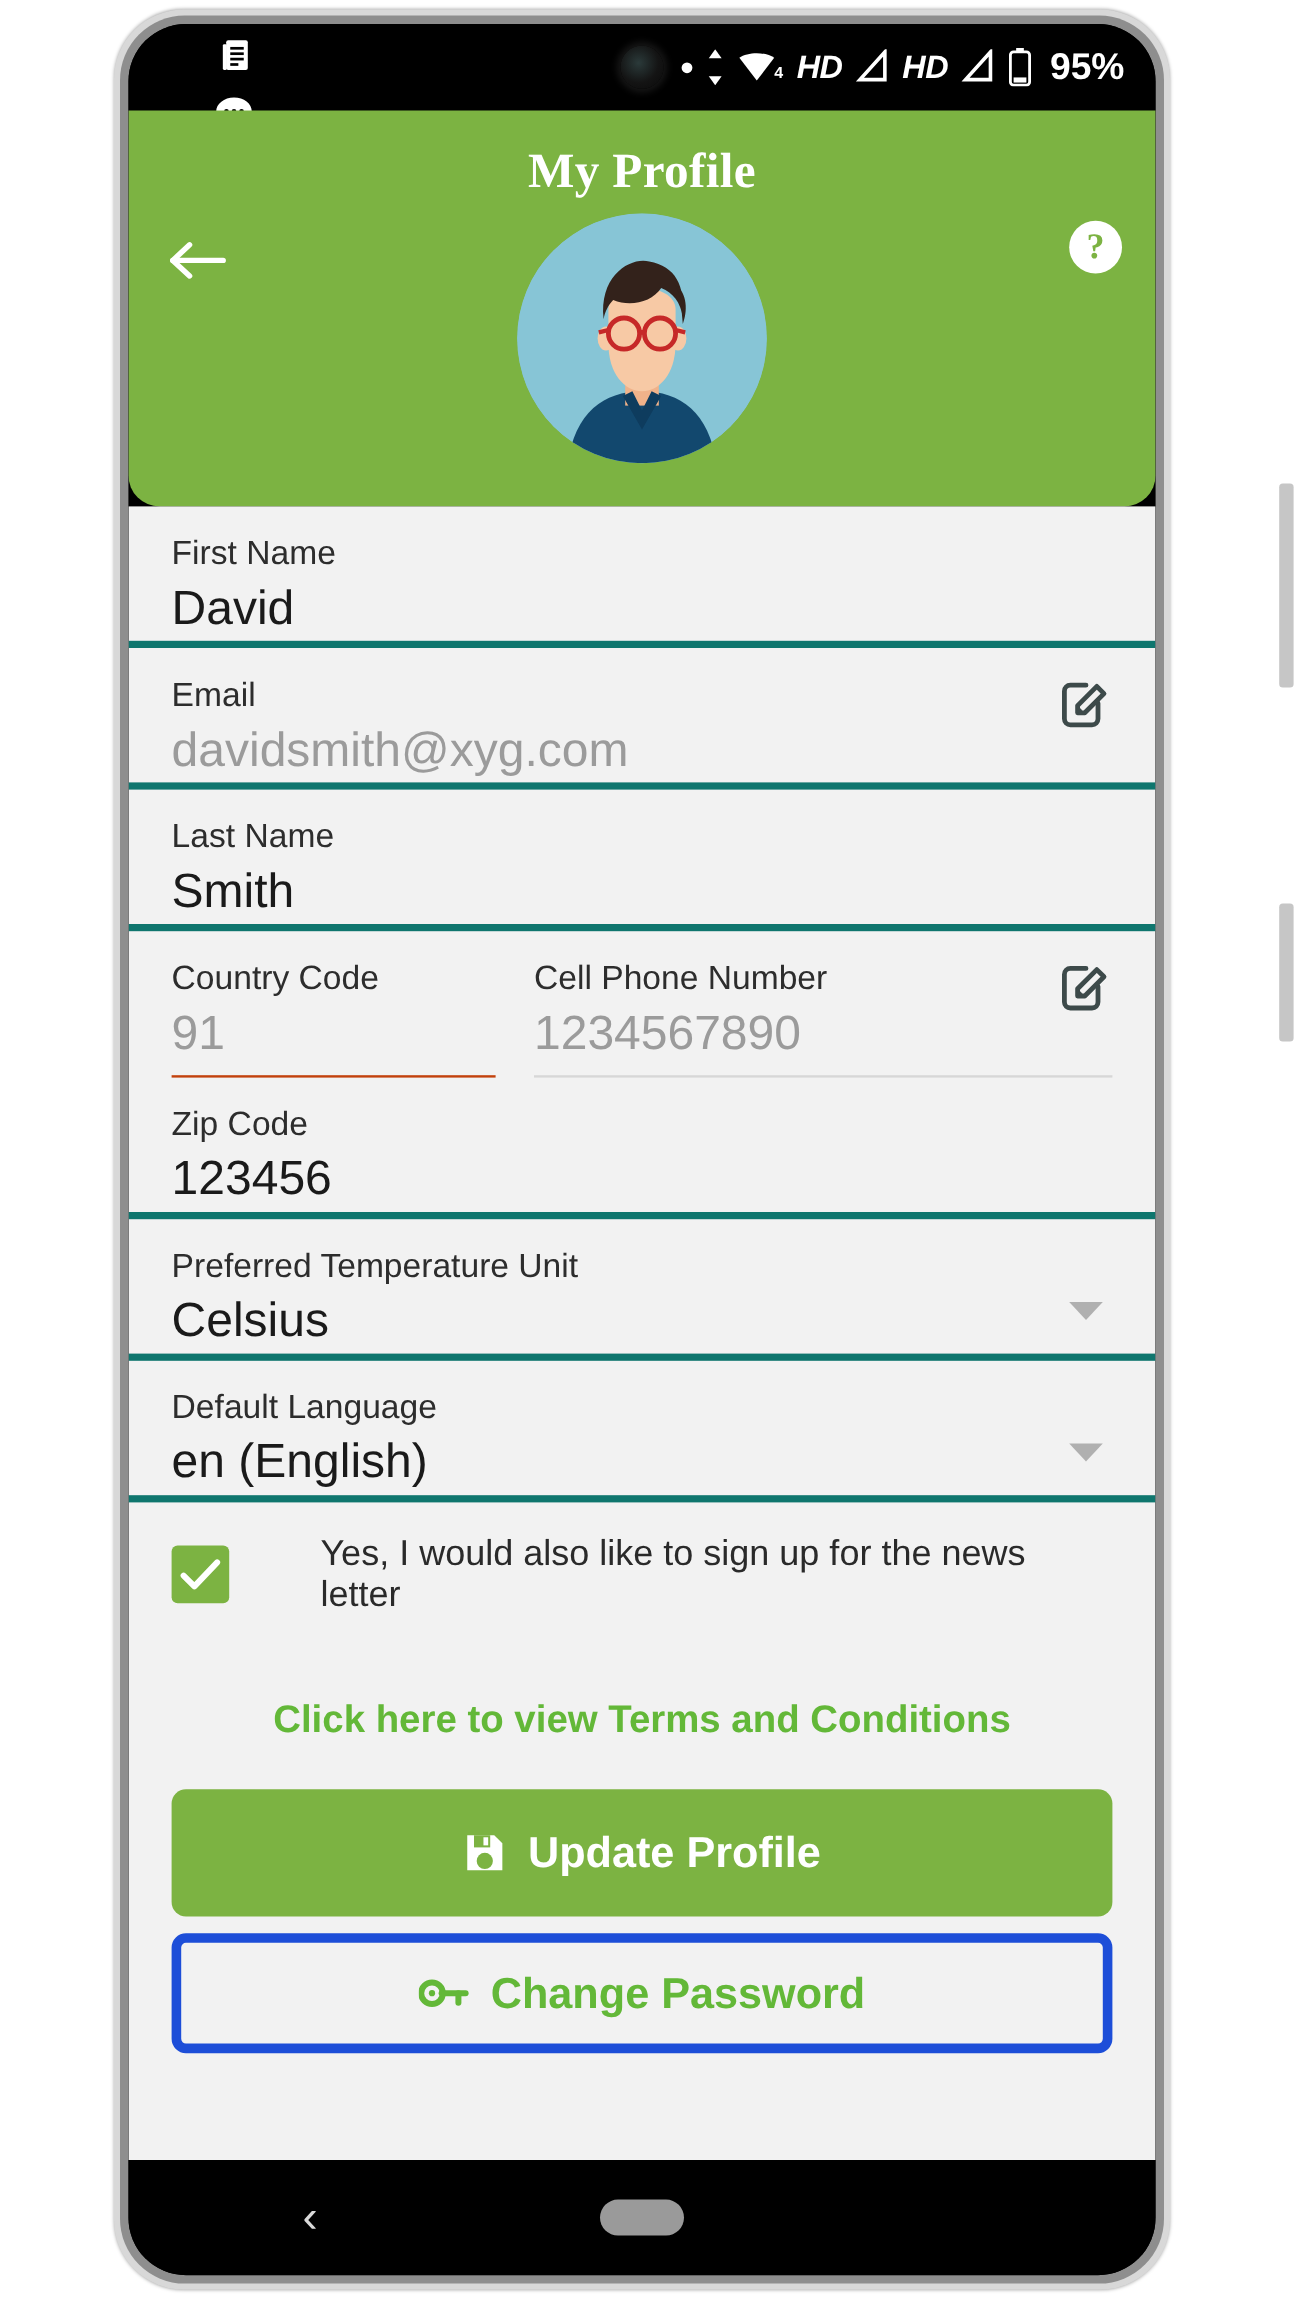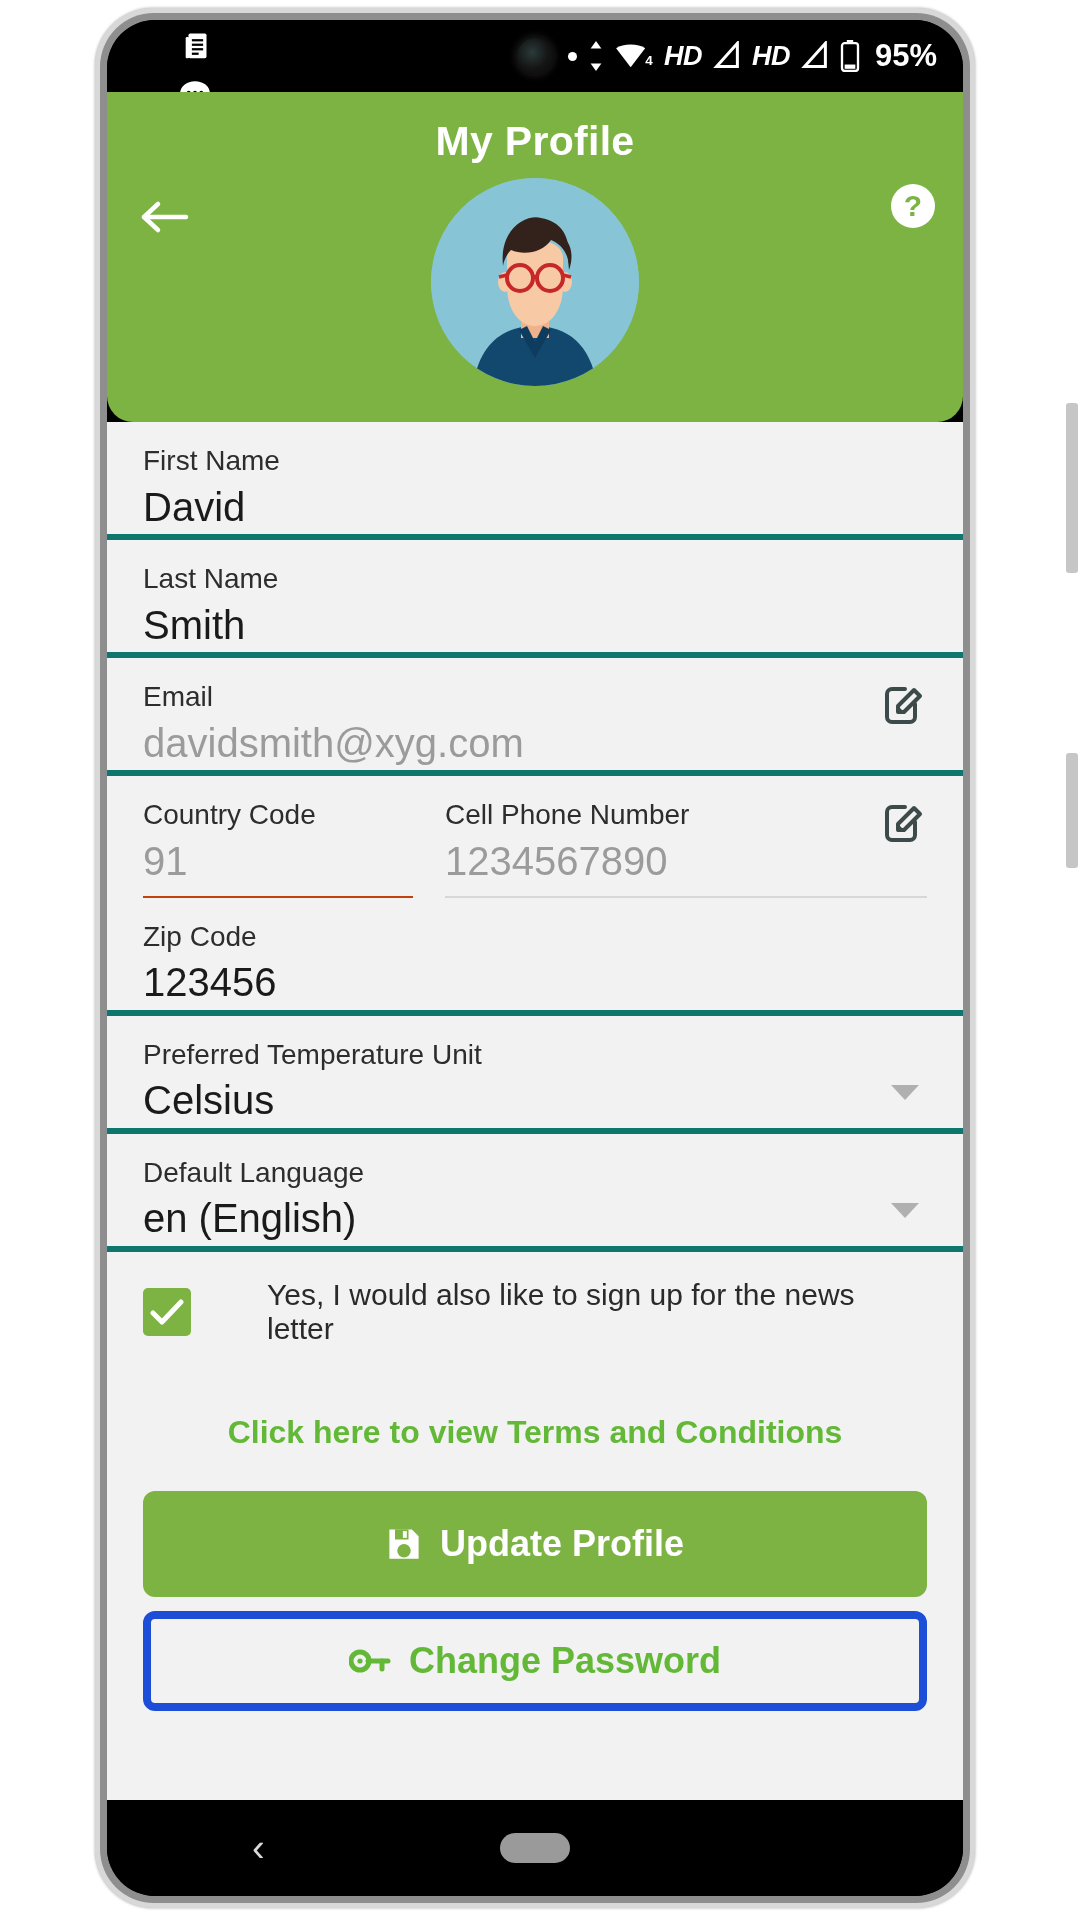--- a/index.html
+++ b/index.html
@@ -90,20 +90,21 @@
     box-shadow: 0 0 6px 3px rgba(25,25,25,0.9);
   }
 
   
   #app-header {
     position: relative;
     background: #7cb342;
     height: 330px;
     border-bottom-left-radius: 26px;
     border-bottom-right-radius: 26px;
+    font-family: Liberation Serif, serif;
   }
   #header-title {
     text-align: center;
     color: #ffffff;
     font-size: 41px;
     font-weight: 700;
     padding-top: 26px;
     letter-spacing: 0.3px;
   }
   #back-button {
@@ -406,34 +407,34 @@
       </div>
 
       <div id="content">
 
         <div class="field-row">
           <div class="field-label">First Name</div>
           <div class="field-value">David</div>
         </div>
 
         <div class="field-row">
-          <div class="field-label">Last Name</div>
-          <div class="field-value">Smith</div>
-        </div>
-
-        <div class="field-row">
           <div class="field-label">Email</div>
           <div class="field-value muted">davidsmith@xyg.com</div>
           <div class="edit-icon">
             <svg width="46" height="46" viewBox="0 0 46 46">
               <path d="M34 24 L34 37 C34 39.8 31.8 42 29 42 L11 42 C8.2 42 6 39.8 6 37 L6 14 C6 11.2 8.2 9 11 9 L24 9" fill="none" stroke="#3d4a4a" stroke-width="4" stroke-linecap="round"></path>
               <path d="M17 32 L17 26 L33 10 L39 16 L23 32 Z" fill="none" stroke="#3d4a4a" stroke-width="4" stroke-linejoin="round"></path>
               <path d="M17 32 L17 26 L21 30 Z" fill="#3d4a4a"></path>
             </svg>
           </div>
+        </div>
+
+        <div class="field-row">
+          <div class="field-label">Last Name</div>
+          <div class="field-value">Smith</div>
         </div>
 
         <div class="row-split">
           <div class="col-country">
             <div class="field-label">Country Code</div>
             <div class="field-value muted">91</div>
           </div>
           <div class="col-phone">
             <div class="field-label">Cell Phone Number</div>
             <div class="field-value muted">1234567890</div>

